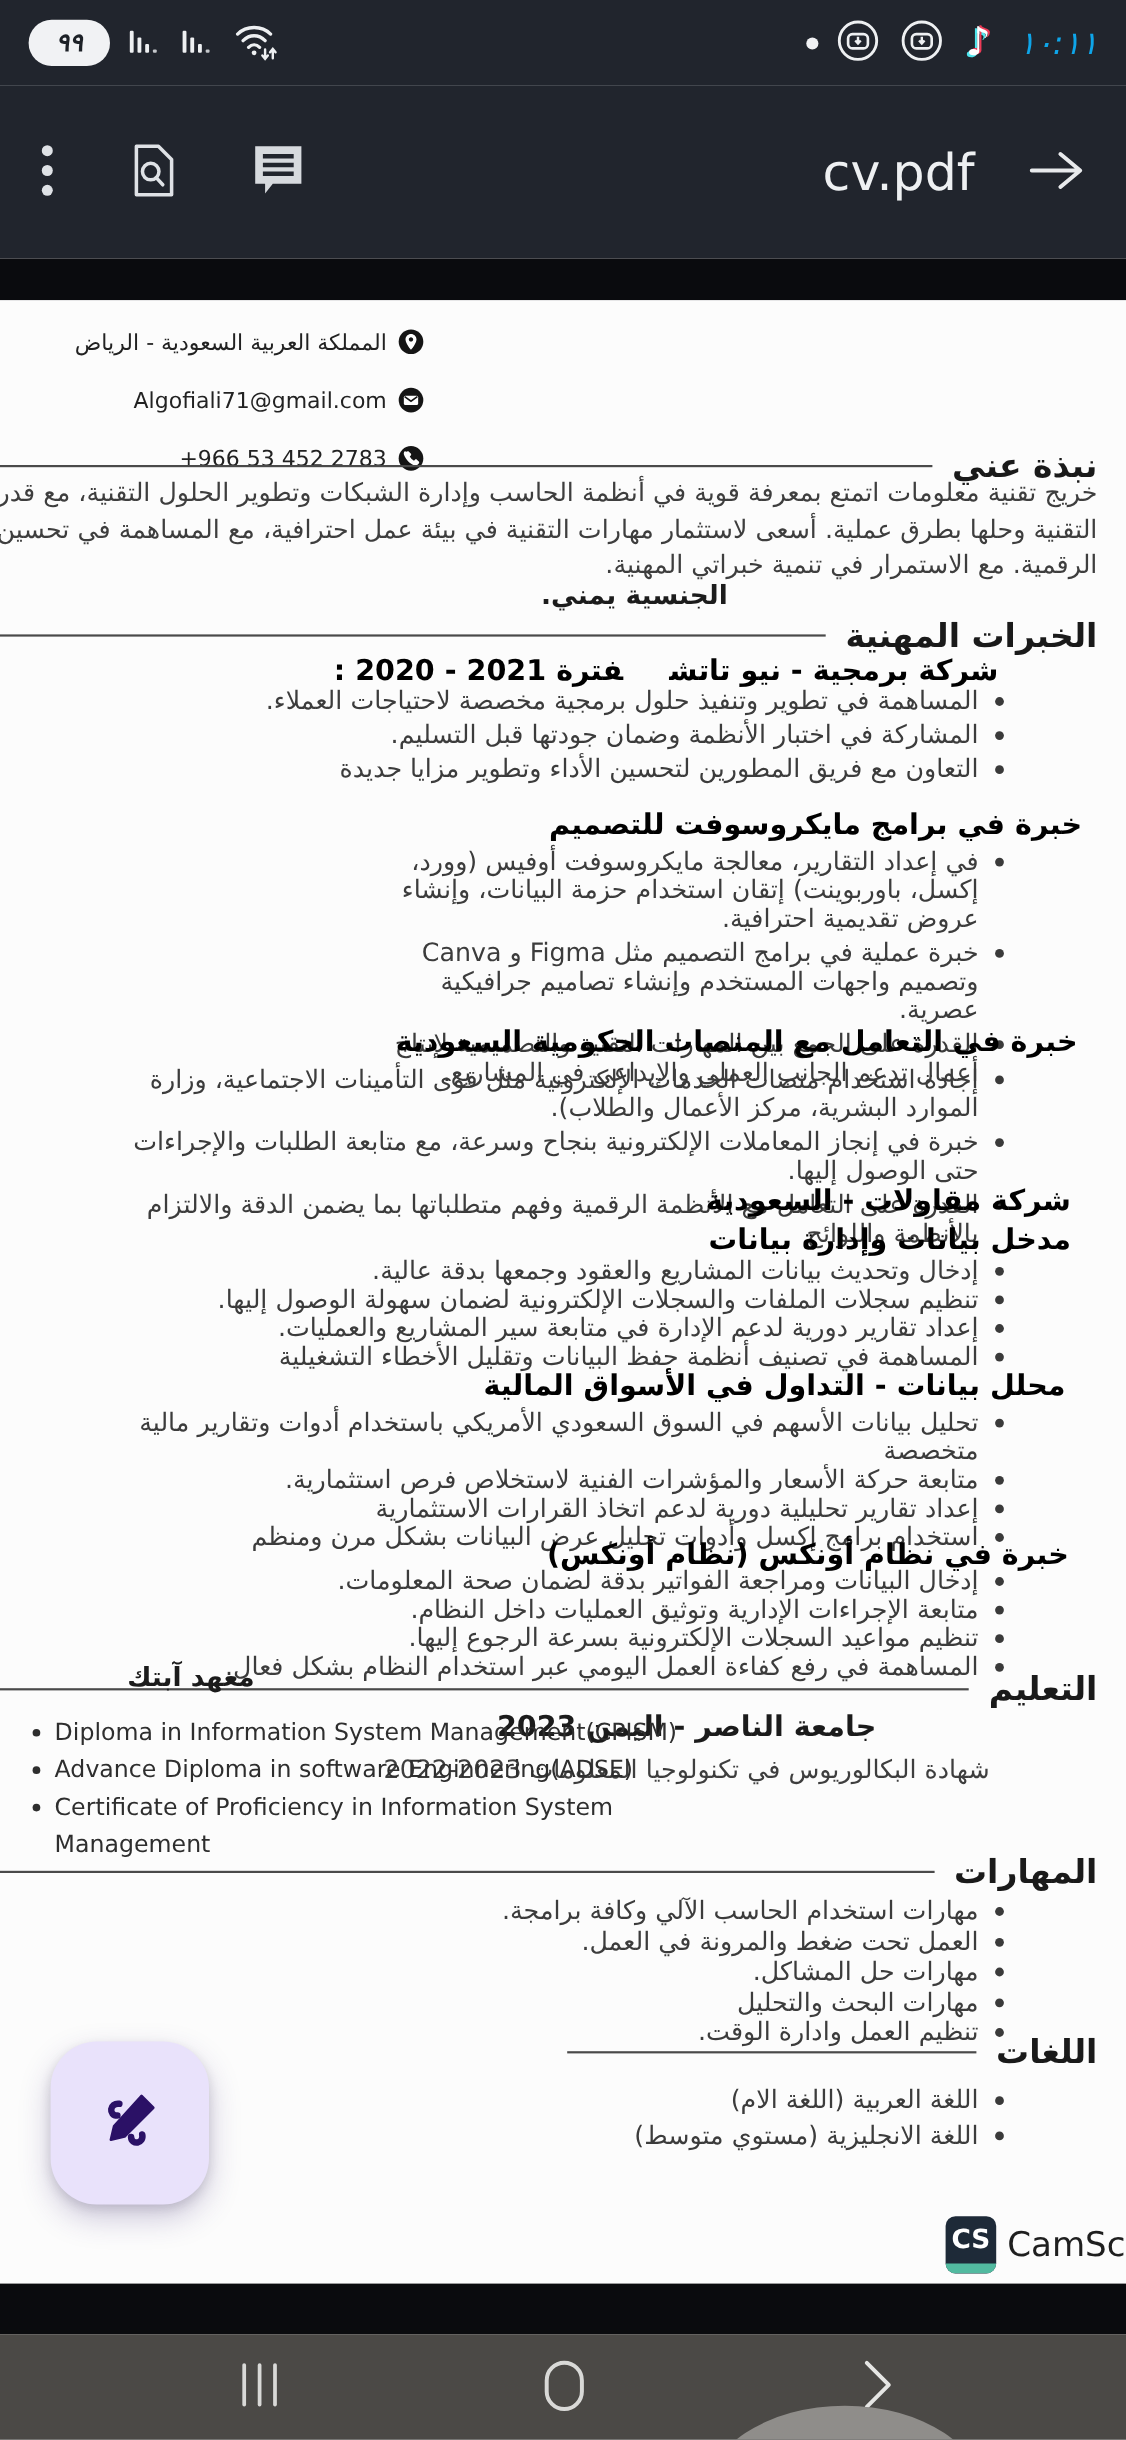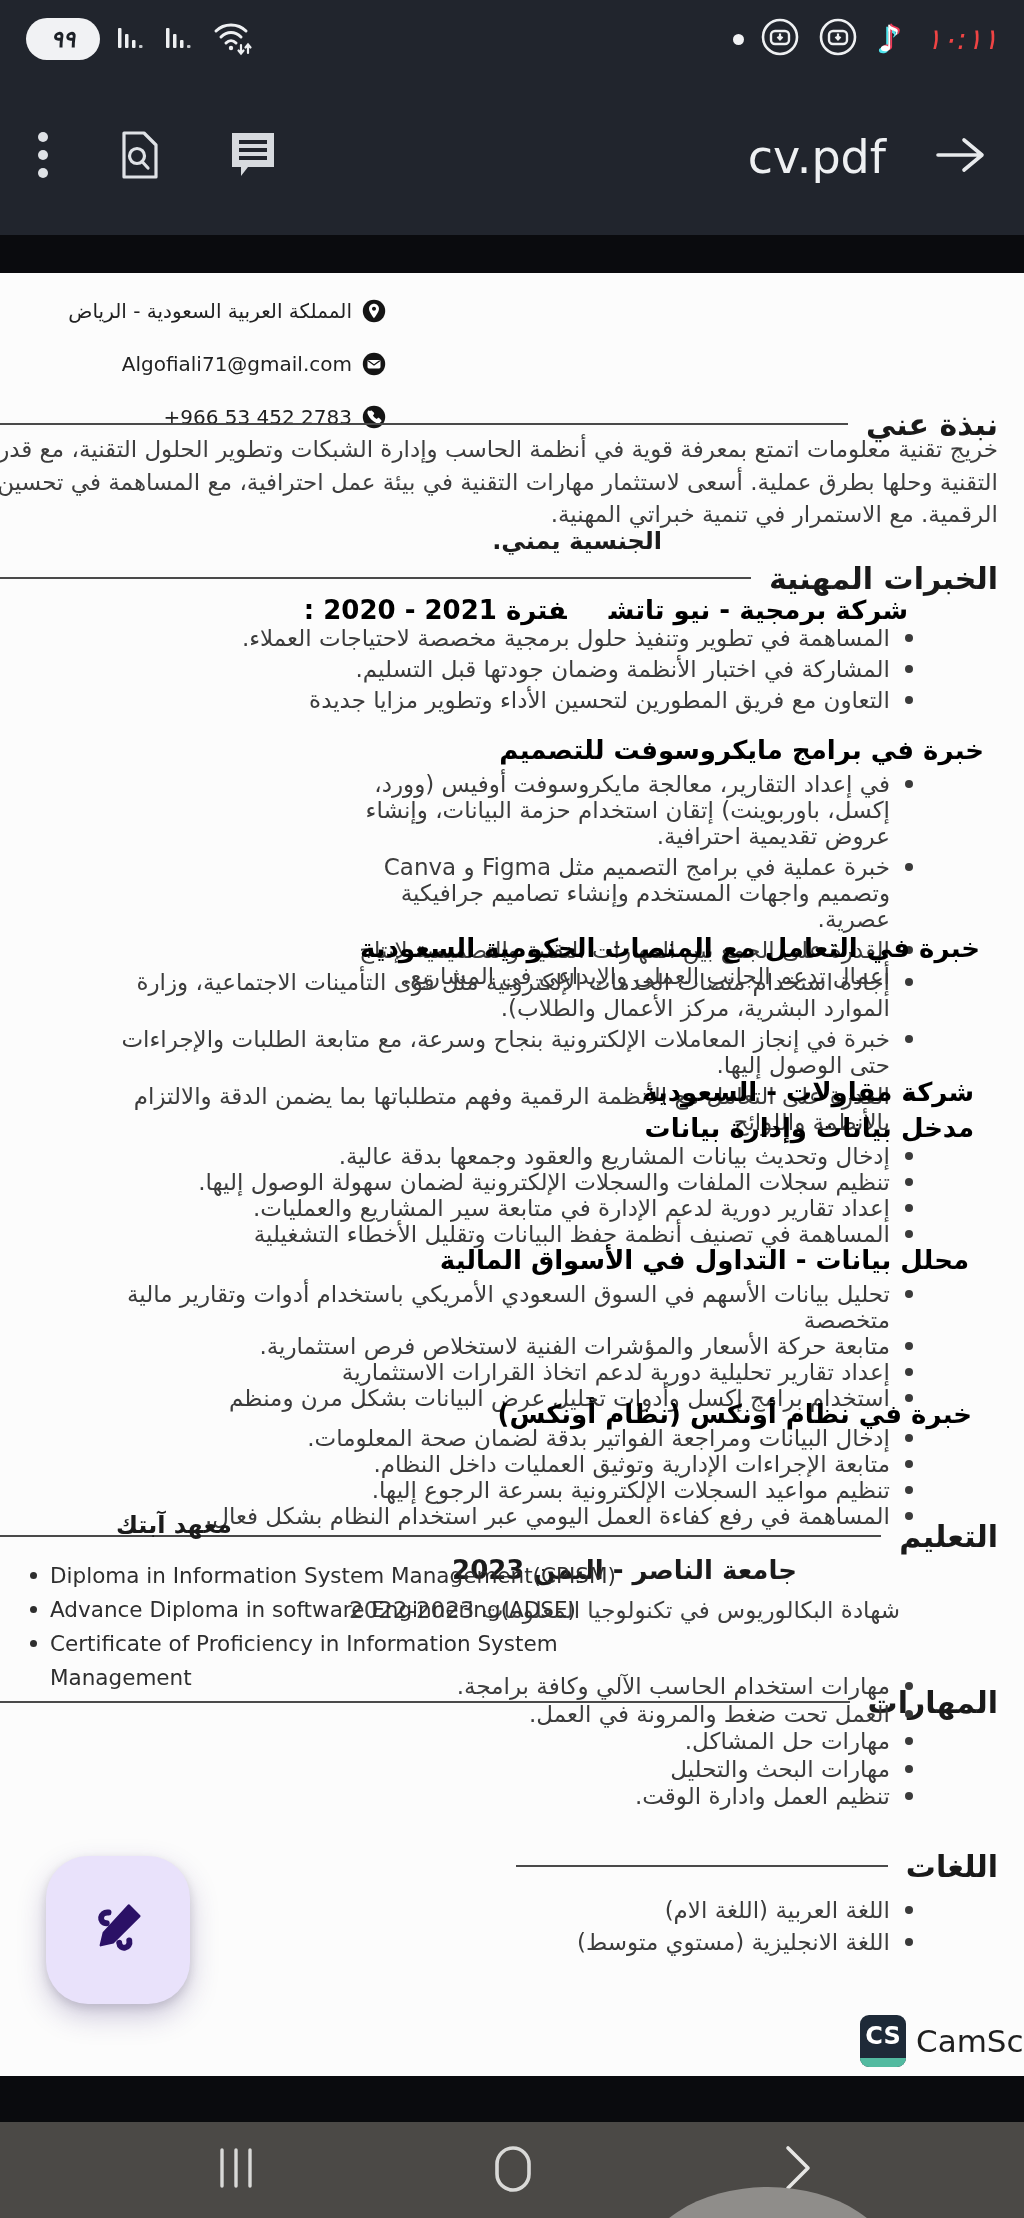--- a/index.html
+++ b/index.html
@@ -15,21 +15,21 @@
   }
   .sb-group{display:flex;align-items:center;gap:14px;font-style:italic;}
   .earbud-pill{background:#f1f2f4;color:#1d2127;border-radius:22px;height:42px;min-width:74px;
     display:flex;align-items:center;justify-content:center;font-size:23px;font-weight:700;}
   .sb-dot{width:11px;height:11px;border-radius:50%;background:#f1f2f4;}
   .tiktok{position:relative;width:38px;height:44px;}
   .tiktok span{position:absolute;font-size:36px;font-weight:700;line-height:44px;left:4px;top:0;}
   .tt-c{color:#4fe6ee;transform:translate(-2px,2px);}
   .tt-r{color:#ef3a57;transform:translate(2px,-1px);}
   .tt-w{color:#fff;}
-  .sb-time{color:#ef4444;font-size:29px;letter-spacing:1px;}
+  .sb-time{color:#0ea5e9;font-size:29px;letter-spacing:1px;}
   
   .app-bar{
     position:absolute;top:78px;left:0;width:1024px;height:157px;background:#21252d;
     display:flex;align-items:center;justify-content:space-between;padding:0 36px;box-sizing:border-box;
   }
   .ab-left{display:flex;align-items:center;gap:66px;}
   .ab-right{display:flex;align-items:center;gap:46px;}
   .ab-title{color:#eef0f2;font-size:46px;}
   .strip{position:absolute;left:0;width:1024px;background:#0a0b0e;}
   .strip.top{top:235px;height:38px;}
@@ -307,21 +307,21 @@
         <li>Diploma in Information System Management(CPISM)</li>
         <li>Advance Diploma in software Enginnering(ADSE)</li>
         <li>Certificate of Proficiency in Information System Management</li>
       </ul>
     </div>
 
     <div class="sec" style="top:1412px;">
       <h2>المهارات</h2>
       <div class="rule"></div>
     </div>
-    <ul class="blist skills" style="top:1400px;left:60px;">
+    <ul class="blist skills" style="top:1452px;left:60px;">
       <li>مهارات استخدام الحاسب الآلي وكافة برامجة.</li>
       <li>العمل تحت ضغط والمرونة في العمل.</li>
       <li>مهارات حل المشاكل.</li>
       <li>مهارات البحث والتحليل</li>
       <li>تنظيم العمل وادارة الوقت.</li>
     </ul>
 
     <div class="sec" style="top:1576px;">
       <h2>اللغات</h2>
       <div class="rule fixed"></div>

